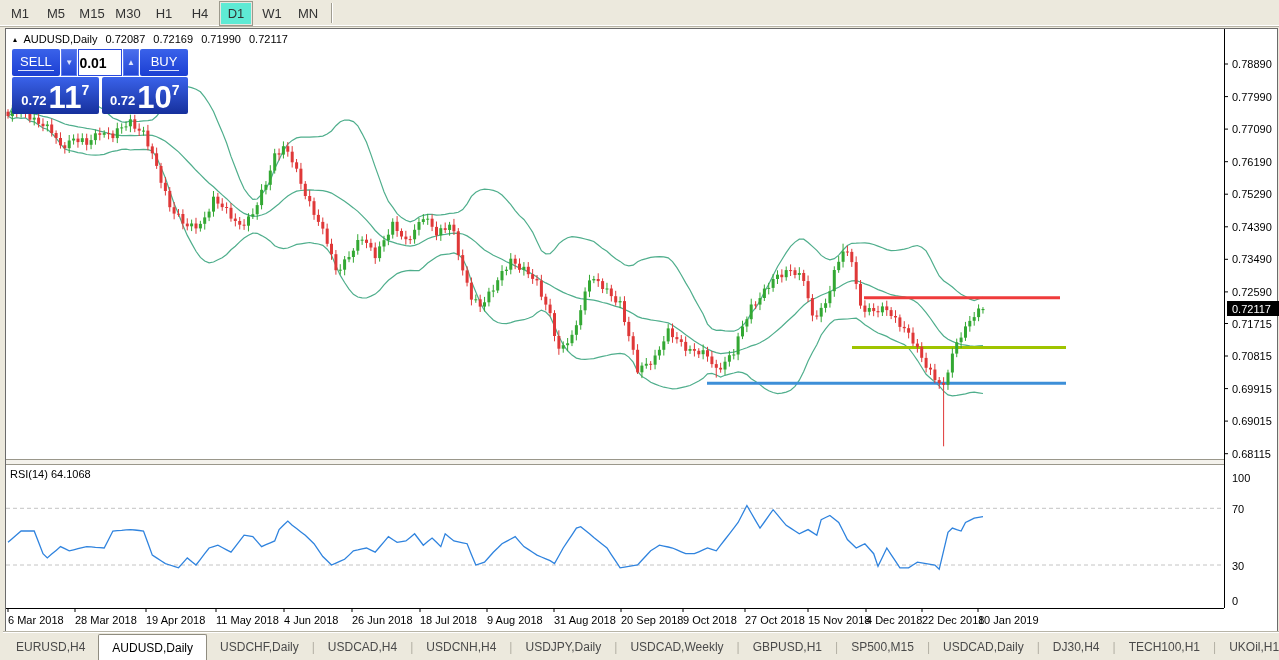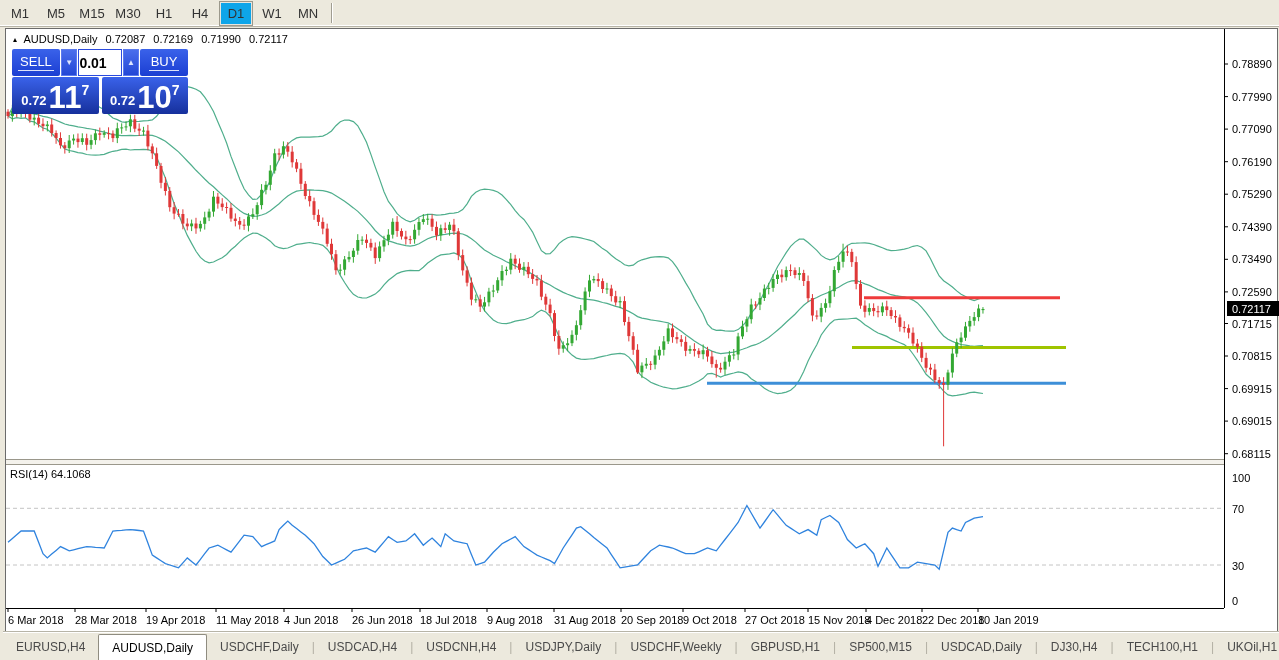--- a/index.html
+++ b/index.html
@@ -13,21 +13,21 @@
     position:absolute;left:0;top:0;width:1279px;height:27px;
     background:#ece9dd;border-bottom:1px solid #b7b4a7;
     box-shadow:inset 0 -1px 0 #ffffff;
     display:flex;align-items:center;padding-left:2px;box-sizing:border-box;
   }
   .tf-btn{
     min-width:26px;text-align:center;font-size:13px;color:#333;
     padding:4px 3px;margin:0 1px;border:1px solid transparent;cursor:default;
   }
   .tf-btn.active{
-    background:#0ea5e9;border:1px solid #9c998c;box-shadow:inset 0 0 0 1px #e8e6df;
+    background:#5eead4;border:1px solid #9c998c;box-shadow:inset 0 0 0 1px #e8e6df;
   }
   .tb-sep{width:0;height:20px;border-left:1px solid #a09d91;border-right:1px solid #ffffff;margin:0 5px;}
   
   #chart-title{
     position:absolute;left:13px;top:33px;font-size:11px;color:#000;z-index:5;white-space:nowrap;
   }
   #chart-title .mk{font-size:8px;margin-right:4px;position:relative;top:-1px;}
   #chart-title span.v{margin-right:5px;}
   
   #trade-panel{position:absolute;left:12px;top:49px;width:176px;z-index:6;}
@@ -675,21 +675,21 @@
     <div class="tab">EURUSD,H4</div>
     <div class="tab active">AUDUSD,Daily</div>
     <div class="tab">USDCHF,Daily</div>
     <div class="tab-sep">|</div>
     <div class="tab">USDCAD,H4</div>
     <div class="tab-sep">|</div>
     <div class="tab">USDCNH,H4</div>
     <div class="tab-sep">|</div>
     <div class="tab">USDJPY,Daily</div>
     <div class="tab-sep">|</div>
-    <div class="tab">USDCHF,Weekly</div>
+    <div class="tab">USDCAD,Weekly</div>
     <div class="tab-sep">|</div>
     <div class="tab">GBPUSD,H1</div>
     <div class="tab-sep">|</div>
     <div class="tab">SP500,M15</div>
     <div class="tab-sep">|</div>
     <div class="tab">USDCAD,Daily</div>
     <div class="tab-sep">|</div>
     <div class="tab">DJ30,H4</div>
     <div class="tab-sep">|</div>
     <div class="tab">TECH100,H1</div>

